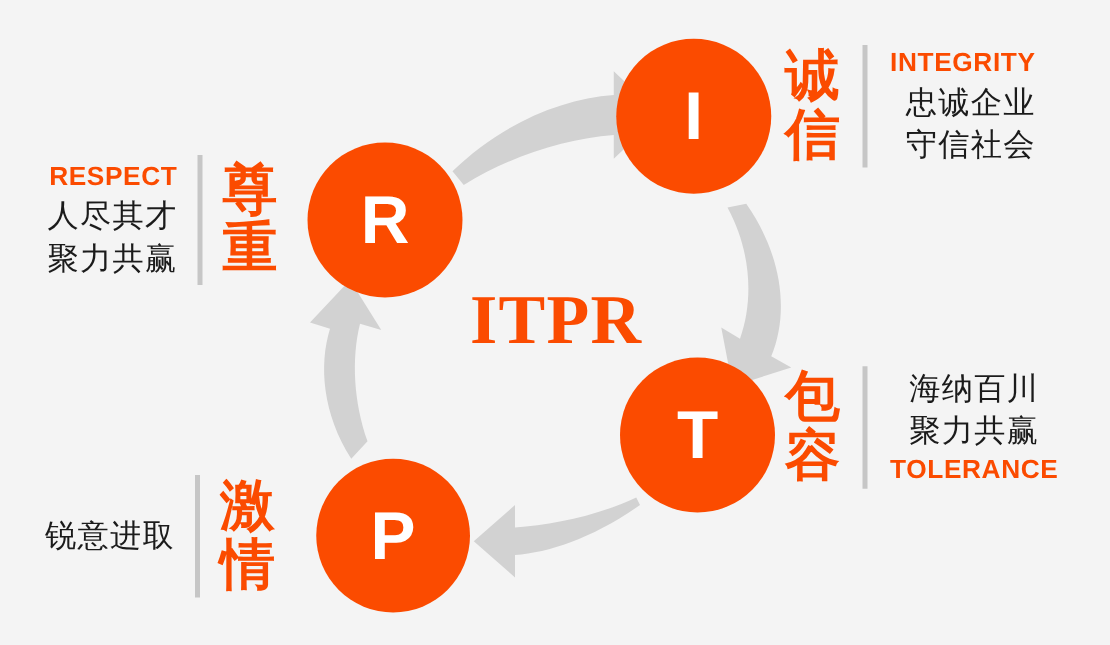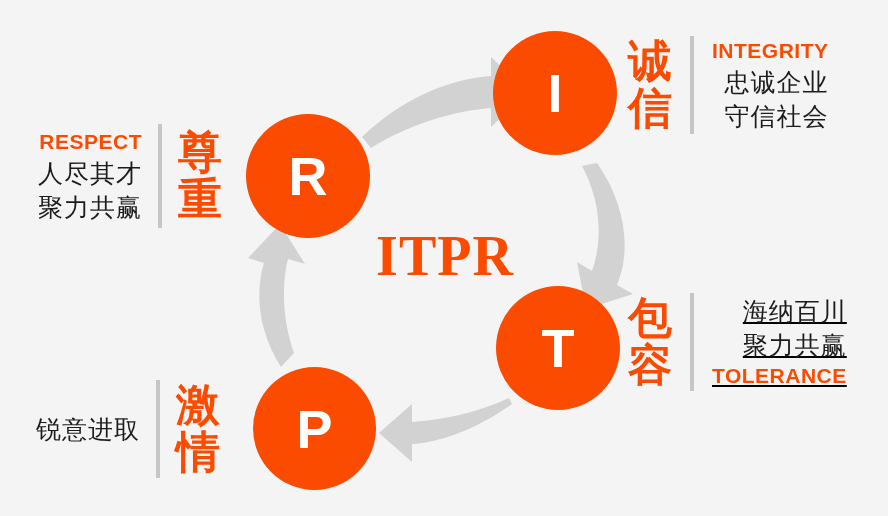--- a/index.html
+++ b/index.html
@@ -106,21 +106,21 @@
   
   #block-respect  { left: 38px;  top: 124px; }
   #block-respect .desc { align-items: flex-end; text-align: right; }
   #block-respect .divider { height: 104px; margin: 0 16px; }
 
   #block-integrity { left: 628px; top: 36px; }
   #block-integrity .desc { align-items: flex-end; text-align: left; }
   #block-integrity .divider { height: 98px; margin: 0 18px; }
 
   #block-tolerance { left: 628px; top: 293px; }
-  #block-tolerance .desc { align-items: flex-end; text-align: left; text-decoration: underline; }
+  #block-tolerance .desc { align-items: center; text-align: left; }
   #block-tolerance .divider { height: 98px; margin: 0 18px; }
 
   #block-passion  { left: 36px;  top: 380px; }
   #block-passion .desc { align-items: flex-end; text-align: right; }
   #block-passion .divider { height: 98px; margin: 0 16px; }
 </style>
 </head>
 <body>
 
 <div id="stage">

